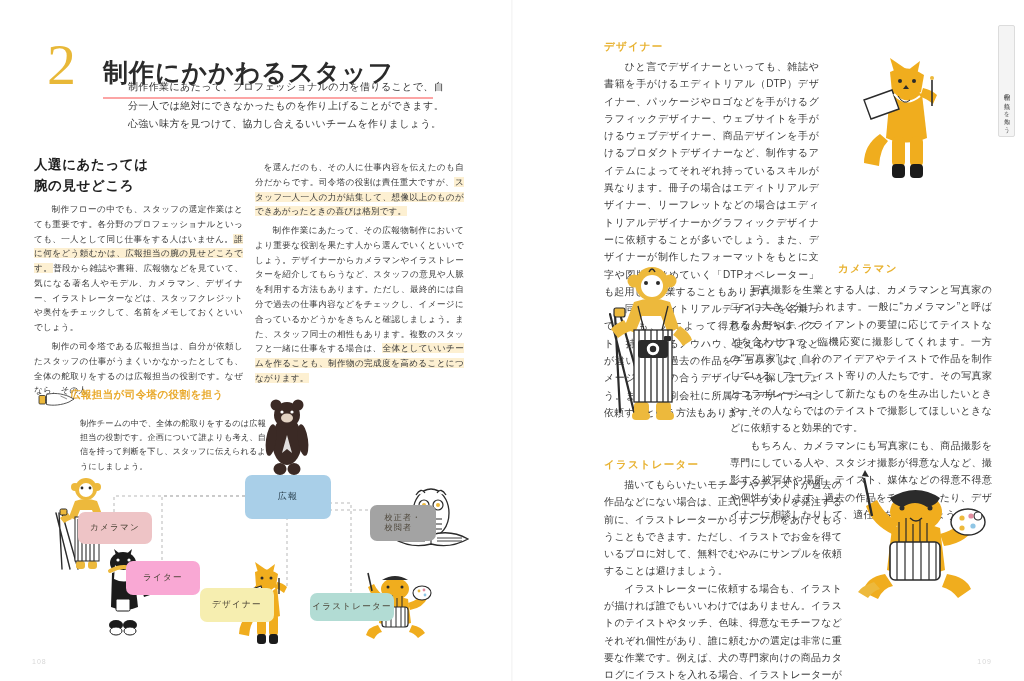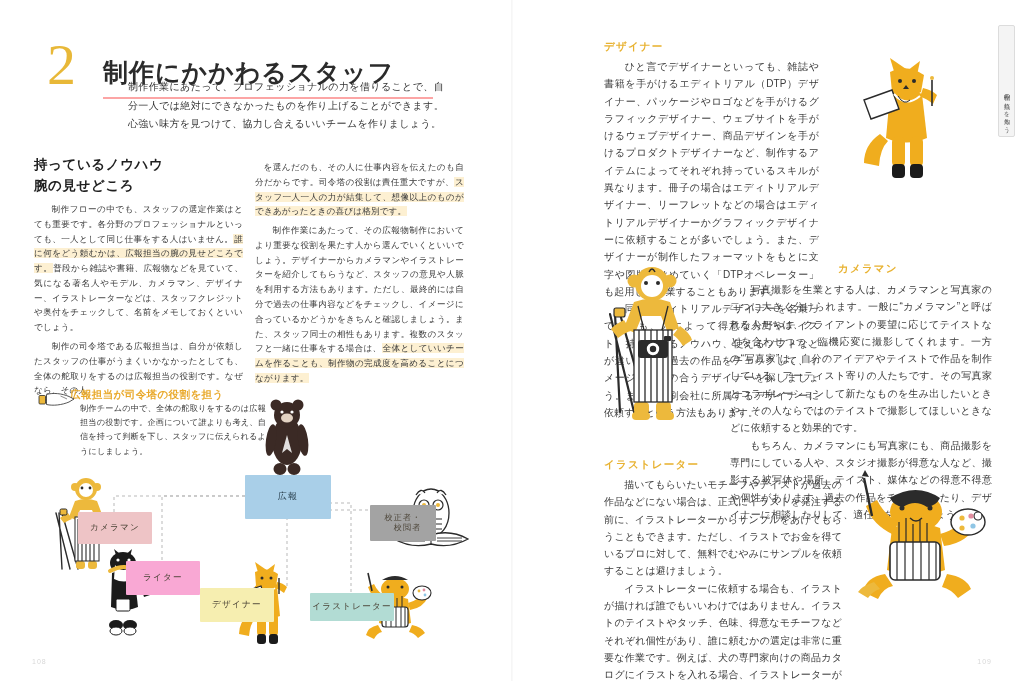--- a/index.html
+++ b/index.html
@@ -56,34 +56,34 @@
   .col-b{left:255px;top:156px;width:209px;}
   mark{background:#fdf0d2;color:#3a3a3a;padding:0 1px;}
 
   
   .callout{position:absolute;left:38px;top:388px;width:228px;}
   .callout-head{
     margin-left:32px;font-size:10.5px;font-weight:700;color:#e9a92b;
     letter-spacing:.4px;line-height:1.3;
   }
   .callout-body{
-    margin-left:42px;margin-top:0;font-size:8.2px;line-height:1.75;
+    margin-left:42px;margin-top:15px;font-size:8.2px;line-height:1.75;
     color:#3a3a3a;letter-spacing:.1px;text-align:justify;
   }
   .hand-icon{position:absolute;left:0;top:2px;width:38px;height:20px;}
 
   
   .diagram{position:absolute;left:30px;top:455px;width:460px;height:190px;}
   .diagram svg.links{position:absolute;left:0;top:0;}
   .node{
-    position:absolute;border-radius:1px;
+    position:absolute;border-radius:7px;
     display:flex;align-items:center;justify-content:center;
     font-size:8.6px;color:#4a4336;letter-spacing:1.2px;
     border:1px dashed rgba(255,255,255,0);
-    text-align:right;line-height:1.3;font-family:Liberation Serif, serif;
+    text-align:left;line-height:1.3;font-family:Liberation Serif, serif;
   }
   .node-koho{left:215px;top:20px;width:84px;height:42px;background:#a9cfe8;color:#2f4654;font-size:9px;}
   .node-camera{left:48px;top:57px;width:72px;height:30px;background:#eec4c6;}
   .node-writer{left:96px;top:106px;width:72px;height:32px;background:#f9a8d4;}
   .node-designer{left:170px;top:133px;width:72px;height:32px;background:#f6eeb0;}
   .node-illust{left:280px;top:138px;width:82px;height:26px;background:#b2dcd4;}
   .node-proof{left:340px;top:50px;width:64px;height:34px;background:#a3a3a3;font-size:8px;}
 
   
   .ill{position:absolute;}
@@ -122,21 +122,21 @@
 
   <div class="page-left">
 
     <div class="chapter-num">2</div>
 
     <h1 class="main-title">制作にかかわるスタッフ</h1>
 
     <div class="lead">制作作業にあたって、プロフェッショナルの力を借りることで、自分一人では絶対にできなかったものを作り上げることができます。心強い味方を見つけて、協力し合えるいいチームを作りましょう。</div>
 
     <div class="sub-head">
-      <div>持っているノウハウ</div>
+      <div>人選にあたっては</div>
       <div>腕の見せどころ</div>
     </div>
 
     <div class="col col-a">
       <p><span>　制作フローの中でも、スタッフの選定作業はとても重要です。各分野のプロフェッショナルといっても、一人として同じ仕事をする人はいません。</span><mark>誰に何をどう頼むかは、広報担当の腕の見せどころです。</mark><span>普段から雑誌や書籍、広報物などを見ていて、気になる著名人やモデル、カメラマン、デザイナー、イラストレーターなどは、スタッフクレジットや奥付をチェックして、名前をメモしておくといいでしょう。</span></p>
       <p>　制作の司令塔である広報担当は、自分が依頼したスタッフの仕事がうまくいかなかったとしても、全体の舵取りをするのは広報担当の役割です。なぜなら、その人</p>
     </div>
 
     <div class="col col-b">
       <p><span>を選んだのも、その人に仕事内容を伝えたのも自分だからです。司令塔の役割は責任重大ですが、</span><mark>スタッフ一人一人の力が結集して、想像以上のものができあがったときの喜びは格別です。</mark></p>

